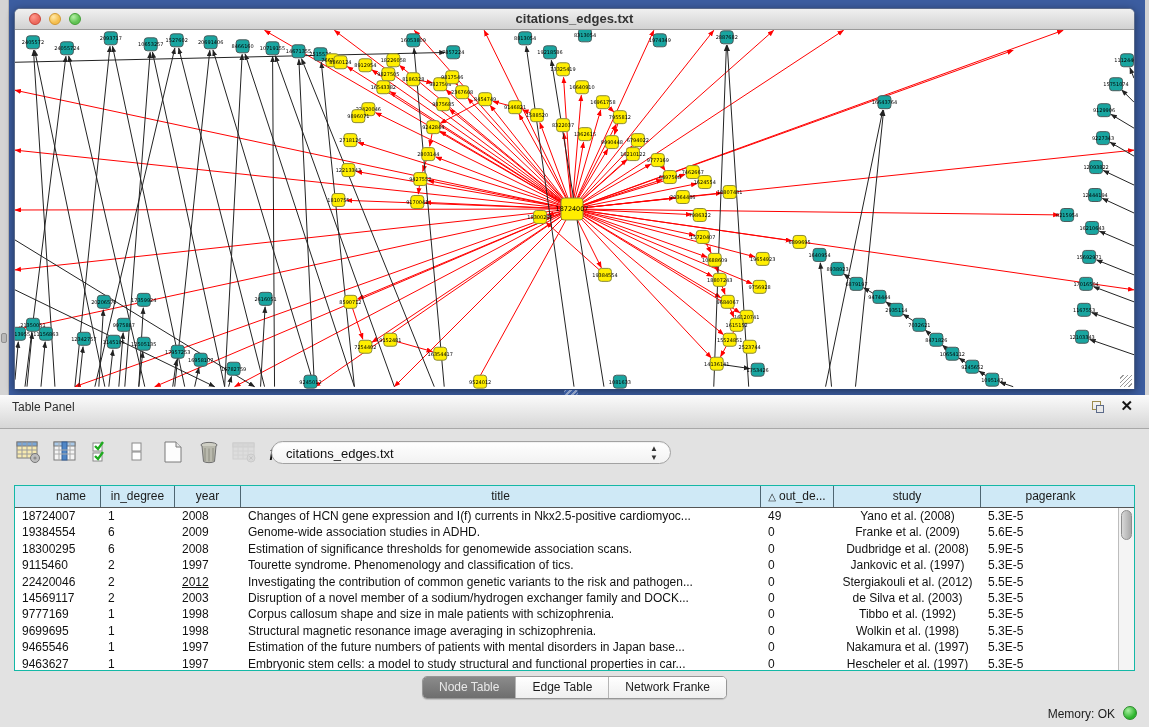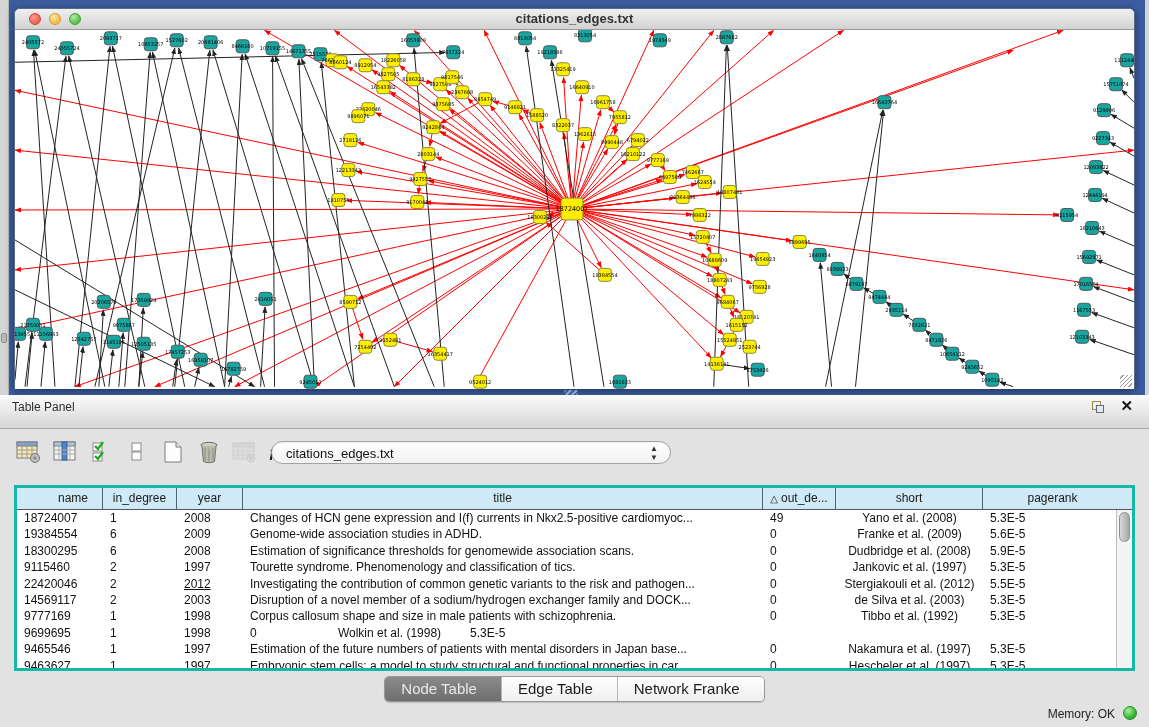--- a/index.html
+++ b/index.html
@@ -43,40 +43,40 @@
   .tbicon { width:30px; height:28px; margin-right:6px; display:flex; align-items:center; justify-content:center; }
   .tbicon svg { display:block; }
   .tbicon.disabled { opacity:.5; }
   .fx { font-family:"Liberation Serif", serif; font-style:italic; font-weight:bold; font-size:15px; color:#111; }
   .combo { position:absolute; left:271px; top:46px; width:400px; height:23px; border:1px solid #a2a2a2;
     border-radius:12px; background:linear-gradient(#ffffff,#f2f2f2); box-shadow:inset 0 1px 1px rgba(0,0,0,.06); }
   .combo-text { position:absolute; left:14px; top:4px; font-size:13px; color:#111; }
   .combo-arrows { position:absolute; right:12px; top:2px; font-size:8px; color:#333; line-height:9px; text-align:center; }
 
   .table-wrap { position:absolute; left:14px; top:90px; width:1121px; height:186px;
-    border:3px solid #14b8a6; background:#fff; overflow:hidden; }
+    border:1px solid #14b8a6; background:#fff; overflow:hidden; }
   .thead { display:flex; height:22px; background:#cfe9f6; border-bottom:1px solid #555; }
   .th { font-size:12px; color:#1a1a1a; line-height:21px; text-align:center;
     border-right:1px solid #4f6672; overflow:hidden; white-space:nowrap; flex:none; }
   .th.align-right { text-align:right; padding-right:14px; }
   .th .sortmark { font-size:10px; margin-right:3px; }
   .th:last-child { border-right:none; }
   .tbody { position:absolute; left:0; top:22px; right:16px; bottom:0; }
   .tr { display:flex; height:16.4px; background:#fff; }
   .td { font-size:12px; color:#111; line-height:16px; padding-left:7px; overflow:hidden;
     white-space:nowrap; flex:none; }
   .td.align-center { text-align:center; padding-left:0; }
   .vscroll { position:absolute; right:0; top:22px; bottom:0; width:16px; background:#f4f4f4; border-left:1px solid #bdbdbd; }
   .vthumb { position:absolute; left:2px; top:2px; width:11px; height:30px; border-radius:6px;
     border:1px solid #8d8d8d; background:linear-gradient(90deg,#d8d8d8,#a8a8a8); }
 
   .tabs-row { position:absolute; left:0; top:281px; width:100%; display:flex; justify-content:center; }
   .seg { display:flex; border:1px solid #979797; border-radius:5px; overflow:hidden;
     background:#fff; box-shadow:0 1px 1px rgba(0,0,0,.15); }
-  .seg-tab { font-size:15px; padding:3px 24px 4px 16px; color:#1c1c1c;
+  .seg-tab { font-size:12px; padding:3px 16px 4px 16px; color:#1c1c1c;
     background:linear-gradient(#ffffff,#efefef); border-right:1px solid #b5b5b5; }
   .seg-tab:last-child { border-right:none; }
   .seg-tab.selected { background:linear-gradient(#8b8b8b,#6e6e6e); color:#e9e9e9; }
 
   .status-row { position:absolute; left:0; top:305px; width:100%; height:27px; }
   .memory-label { position:absolute; right:34px; top:7px; font-size:12px; color:#1c1c1c; }
   .memory-dot { position:absolute; right:12px; top:6px; width:14px; height:14px; border-radius:50%;
     border:1px solid #2a8a2a; background:radial-gradient(circle at 35% 30%, #a8f0a0,#2eb52e 65%); }
 </style>
 </head>
@@ -575,21 +575,21 @@
     <span class="combo-arrows">▲<br>▼</span>
   </div>
 
   <div class="table-wrap">
     <div class="thead" id="thead">
         <div class="th align-right" style="width: 86px;">name</div>
         <div class="th" style="width: 74px;">in_degree</div>
         <div class="th" style="width: 66px;">year</div>
         <div class="th" style="width: 520px;">title</div>
         <div class="th" style="width: 73px;"><span class="sortmark">△</span>out_de...</div>
-        <div class="th" style="width: 147px;">short</div>
+        <div class="th" style="width: 147px;">study</div>
         <div class="th" style="width: 139px;">pagerank</div>
       </div>
     <div class="tbody" id="tbody">
         <div class="tr">
           <div class="td" style="width: 86px;">18724007</div>
           <div class="td" style="width: 74px;">1</div>
           <div class="td" style="width: 66px;">2008</div>
           <div class="td" style="width: 520px;">Changes of HCN gene expression and I(f) currents in Nkx2.5-positive cardiomyoc...</div>
           <div class="td" style="width: 73px;">49</div>
           <div class="td align-center" style="width: 147px;">Yano et al. (2008)</div>
@@ -646,20 +646,21 @@
           <div class="td" style="width: 66px;">1998</div>
           <div class="td" style="width: 520px;">Corpus callosum shape and size in male patients with schizophrenia.</div>
           <div class="td" style="width: 73px;">0</div>
           <div class="td align-center" style="width: 147px;">Tibbo et al. (1992)</div>
           <div class="td" style="width: 139px;">5.3E-5</div>
         </div>
         <div class="tr">
           <div class="td" style="width: 86px;">9699695</div>
           <div class="td" style="width: 74px;">1</div>
           <div class="td" style="width: 66px;">1998</div>
+          <div class="td" style="width: 520px;">Structural magnetic resonance image averaging in schizophrenia.</div>
           <div class="td" style="width: 73px;">0</div>
           <div class="td align-center" style="width: 147px;">Wolkin et al. (1998)</div>
           <div class="td" style="width: 139px;">5.3E-5</div>
         </div>
         <div class="tr">
           <div class="td" style="width: 86px;">9465546</div>
           <div class="td" style="width: 74px;">1</div>
           <div class="td" style="width: 66px;">1997</div>
           <div class="td" style="width: 520px;">Estimation of the future numbers of patients with mental disorders in Japan base...</div>
           <div class="td" style="width: 73px;">0</div>

